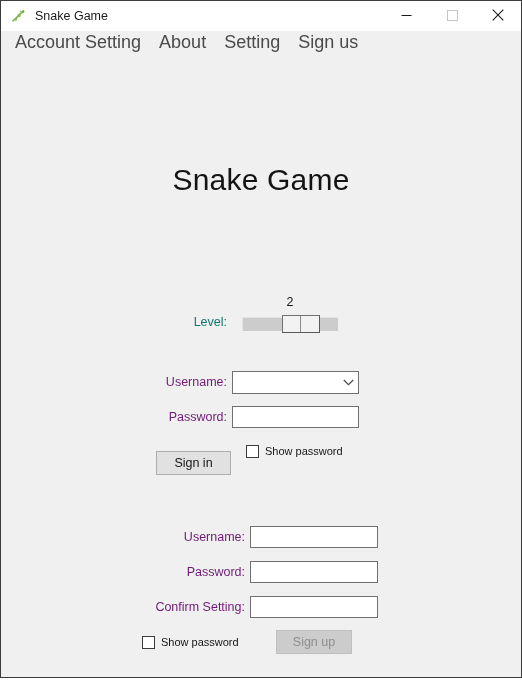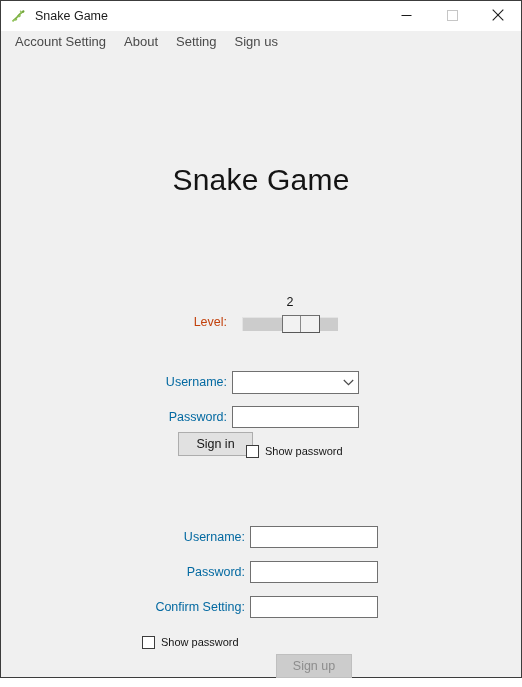--- a/index.html
+++ b/index.html
@@ -76,21 +76,21 @@
   .menubar {
     height: 22px;
     background: #f0f0f0;
     display: flex;
     align-items: center;
     flex: 0 0 auto;
     padding-left: 5px;
     box-sizing: border-box;
   }
   .menu-item {
-    font-size: 13px;
+    font-size: 18px;
     color: #4a4a4a;
     padding: 0 9px;
     line-height: 22px;
     white-space: nowrap;
     cursor: default;
   }
 
   
   .client {
     position: relative;
@@ -116,21 +116,21 @@
     top: 258px;
     width: 100%;
     height: 22px;
   }
   .level-label {
     position: absolute;
     left: 0;
     width: 226px;
     text-align: right;
     font-size: 12.5px;
-    color: #c2410c;
+    color: #0f766e;
     line-height: 22px;
   }
   .slider {
     position: absolute;
     left: 241px;
     top: 4px;
     width: 96px;
     height: 18px;
   }
   .slider-track {
@@ -177,21 +177,21 @@
   }
 
   
   .frow {
     position: absolute;
     height: 22px;
   }
   .flabel {
     position: absolute;
     font-size: 12.5px;
-    color: #0369a1;
+    color: #701a75;
     line-height: 22px;
     text-align: right;
     white-space: nowrap;
   }
   .tinput {
     position: absolute;
     box-sizing: border-box;
     background: #ffffff;
     border: 1px solid #707070;
     height: 22px;
@@ -343,21 +343,21 @@
           </svg>
         </div>
       </div>
     </div>
 
     <div class="frow" style="left:0; top:353px; width:100%;">
       <div class="flabel" style="left:0; width:226px;">Password:</div>
       <input class="tinput" type="password" style="left: 231px; top: 0px; width: 127px;" value="">
     </div>
 
-    <button class="btn" style="left:155px; top:379px; width:75px;margin-left:22px;">Sign in</button>
+    <button class="btn" style="left:155px; top:398px; width:75px;">Sign in</button>
 
     <div class="cbox" style="left:245px; top:387px;">
       <span class="cbox-box"></span>
       <span class="cbox-label">Show password</span>
     </div>
 
     <div class="frow" style="left:0; top:473px; width:100%;">
       <div class="flabel" style="left:0; width:244px;">Username:</div>
       <input class="tinput" type="text" style="left: 249px; top: 0px; width: 128px;" value="">
     </div>
@@ -370,16 +370,16 @@
     <div class="frow" style="left:0; top:543px; width:100%;">
       <div class="flabel" style="left:0; width:244px;">Confirm Setting:</div>
       <input class="tinput" type="password" style="left: 249px; top: 0px; width: 128px;" value="">
     </div>
 
     <div class="cbox" style="left:141px; top:578px;">
       <span class="cbox-box"></span>
       <span class="cbox-label">Show password</span>
     </div>
 
-    <button class="btn disabled" style="left:275px; top:577px; width:76px;margin-top:24px;" disabled="">Sign up</button>
+    <button class="btn disabled" style="left:275px; top:577px; width:76px;" disabled="">Sign up</button>
 
   </div>
 </div>
 
 </body></html>

